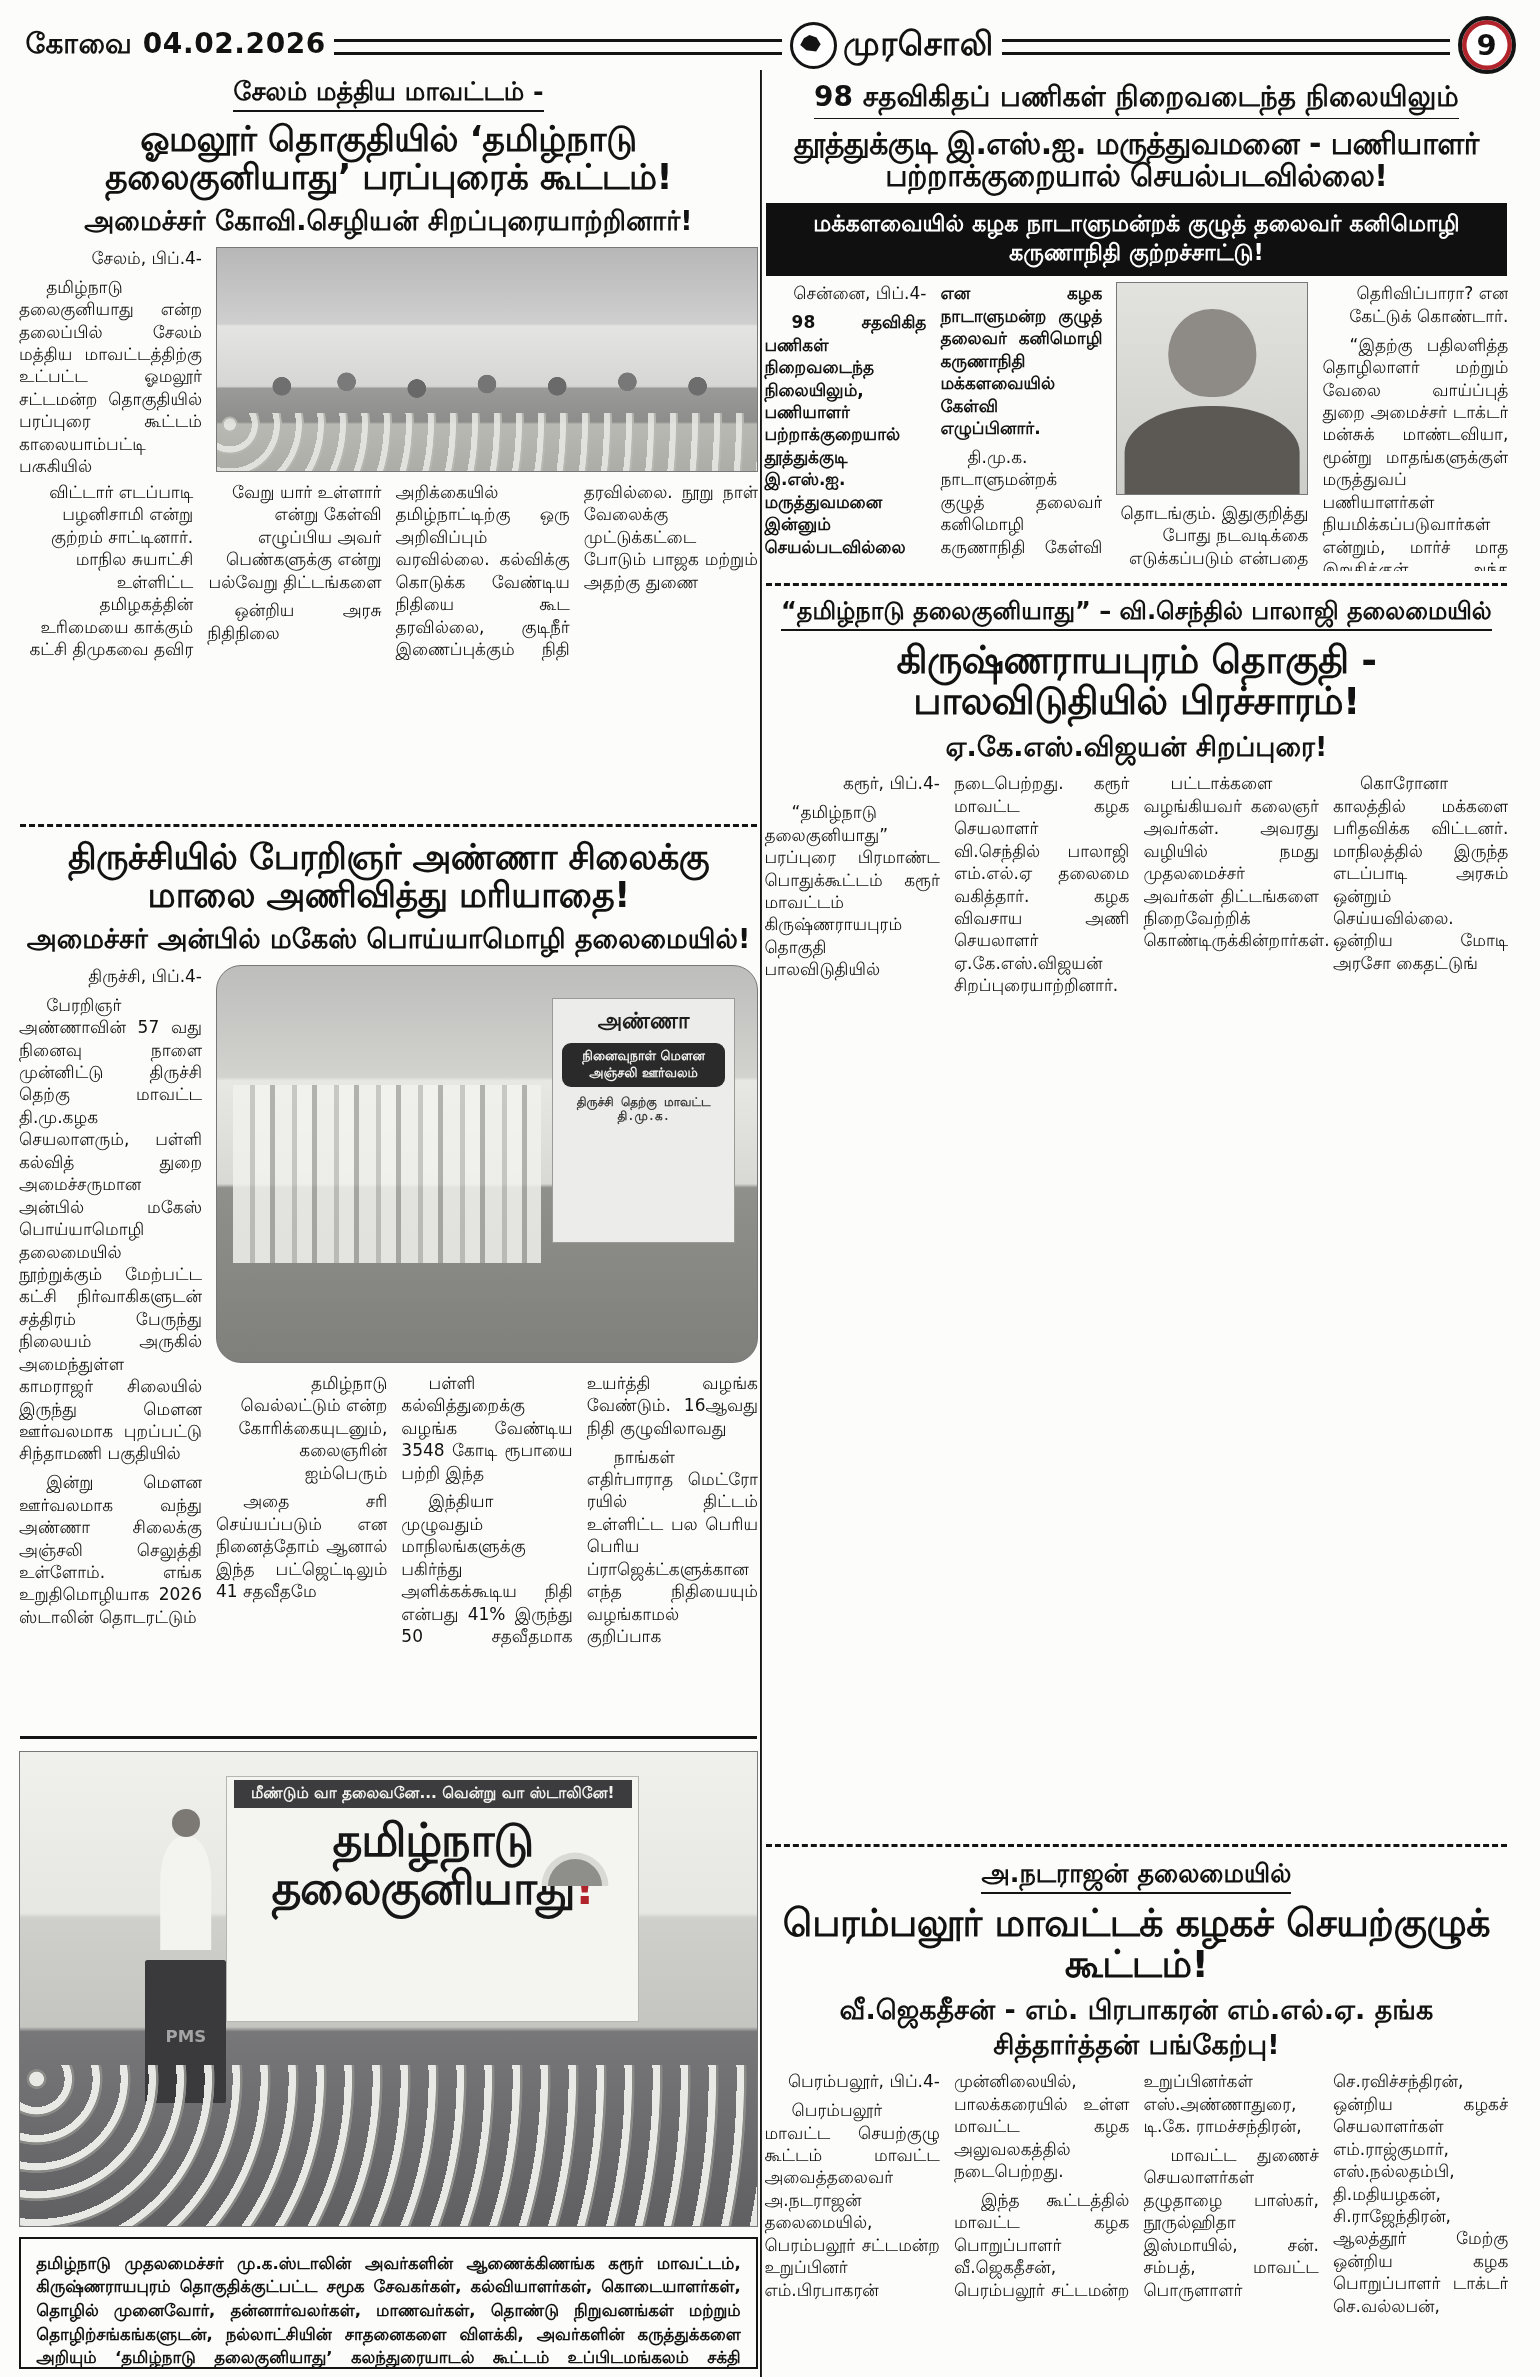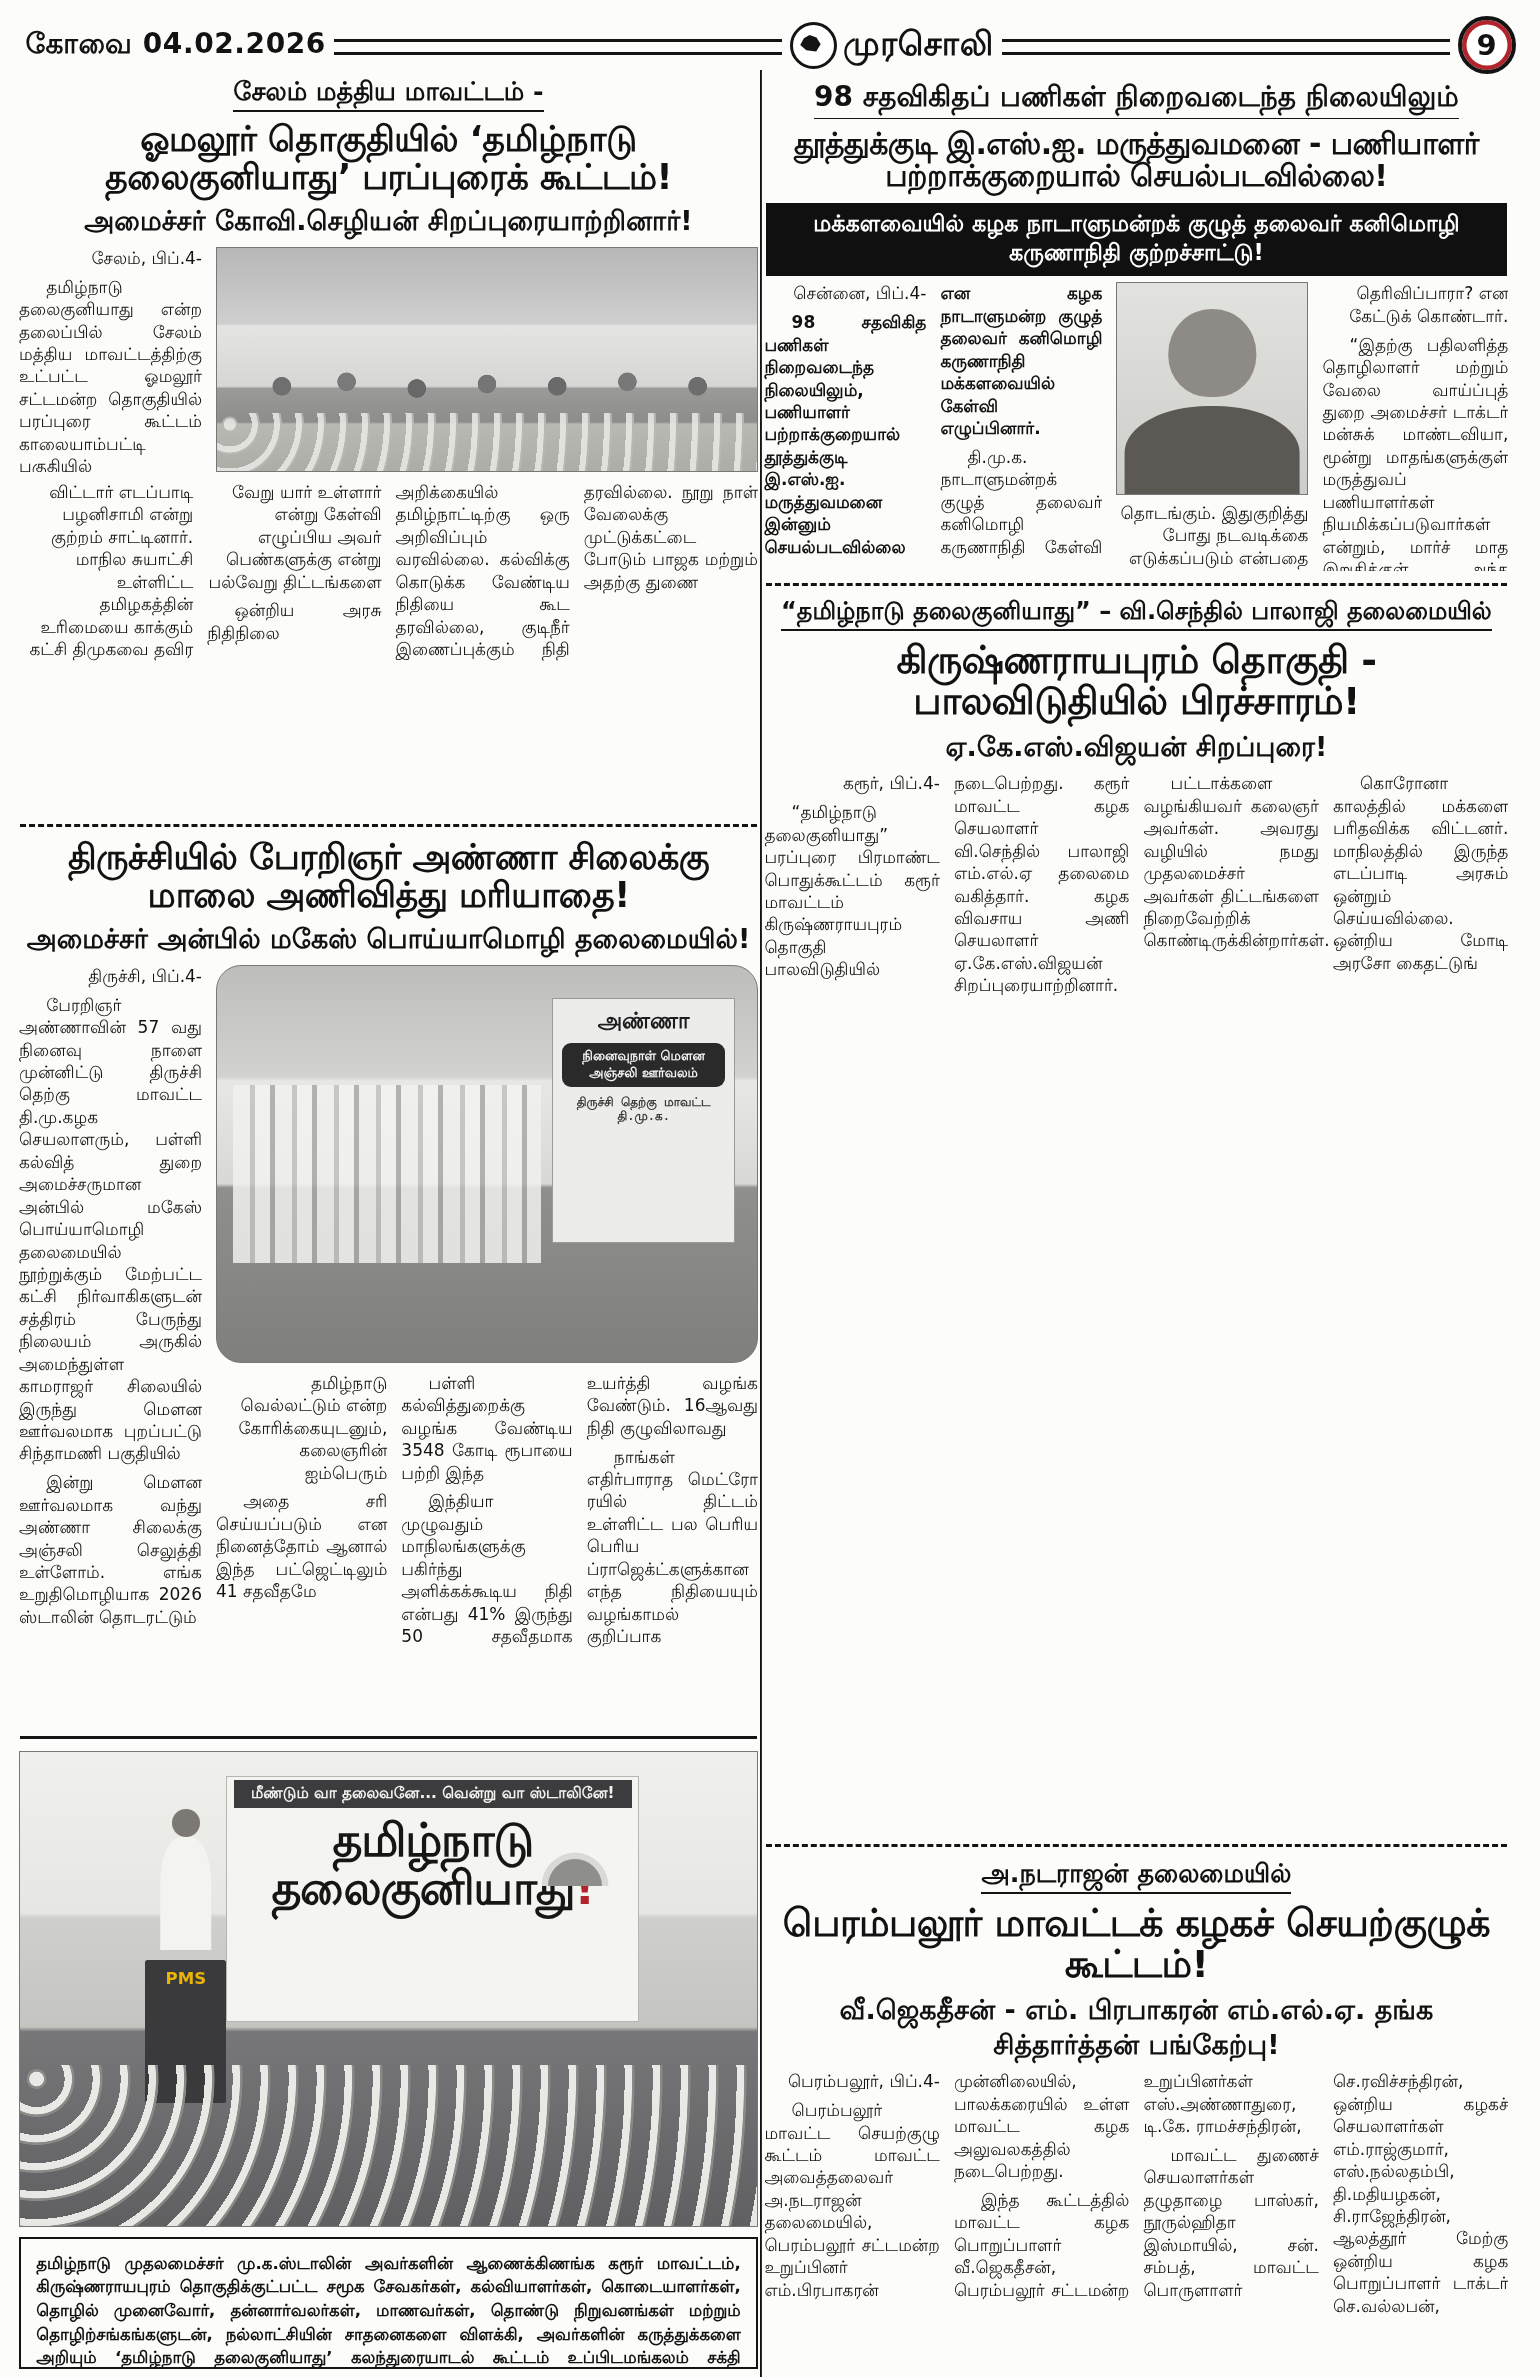--- a/index.html
+++ b/index.html
@@ -80,21 +80,21 @@
     background:repeating-radial-gradient(circle at 16.6px 14px,#efefec 0 7px,#8b8b88 7.7px 9.6px,transparent 10.2px 28px);opacity:.95;}
   .hall-banner{position:absolute;left:28%;top:5%;width:56%;height:52%;background:#f4f4f1;border:1.3px solid #b5b5b1;
     text-align:center;padding:3.8px 6.4px;box-sizing:border-box;}
   .hall-banner .strip{background:#3c3c3e;color:#f2f2ef;font-size:15.3px;font-weight:bold;padding:3.8px 2.6px;}
   .hall-banner .big{font-size:46px;font-weight:bold;letter-spacing:-1.3px;line-height:1.04;color:#161616;margin-top:9px;}
   .hall-banner .big .x{color:#b2242b;}
   .hall-sun{position:absolute;right:6%;top:28%;width:77px;height:41px;overflow:hidden;}
   .hall-sun::before{content:"";position:absolute;left:50%;bottom:0;width:54px;height:27px;transform:translateX(-50%);
     border-radius:54px 54px 0 0;background:#8e8e8a;box-shadow:0 0 0 6.4px #d9d9d5;}
   .podium{position:absolute;left:17%;top:44%;width:11%;height:30%;background:#3a3a3c;border-radius:2.6px;
-    display:flex;align-items:flex-start;justify-content:center;color:#eab308;font-size:16.6px;font-weight:bold;padding-top:9px;box-sizing:border-box;}
+    display:flex;align-items:center;justify-content:center;color:#a3a3a3;font-size:16.6px;font-weight:bold;padding-top:9px;box-sizing:border-box;}
   .speaker{position:absolute;left:19%;top:12%;width:7%;height:34%;}
   .speaker::before{content:"";position:absolute;left:50%;top:0;width:28px;height:28px;border-radius:50%;transform:translateX(-50%);background:#7c7874;}
   .speaker::after{content:"";position:absolute;left:50%;top:28px;width:100%;height:70%;transform:translateX(-50%);
     border-radius:40% 40% 0 0;background:#f3f3f0;}
   
   .row{display:flex;gap:14px;}
   .colnarrow{width:183px;flex:none;}
   .grow{flex:1;min-width:0;}
   .caption-box{border:2.6px solid #141414;padding:12.8px 15.3px;font-size:16.6px;font-weight:600;
     line-height:1.42;text-align:justify;margin-top:10.2px;overflow:hidden;height:132px;box-sizing:border-box;}

